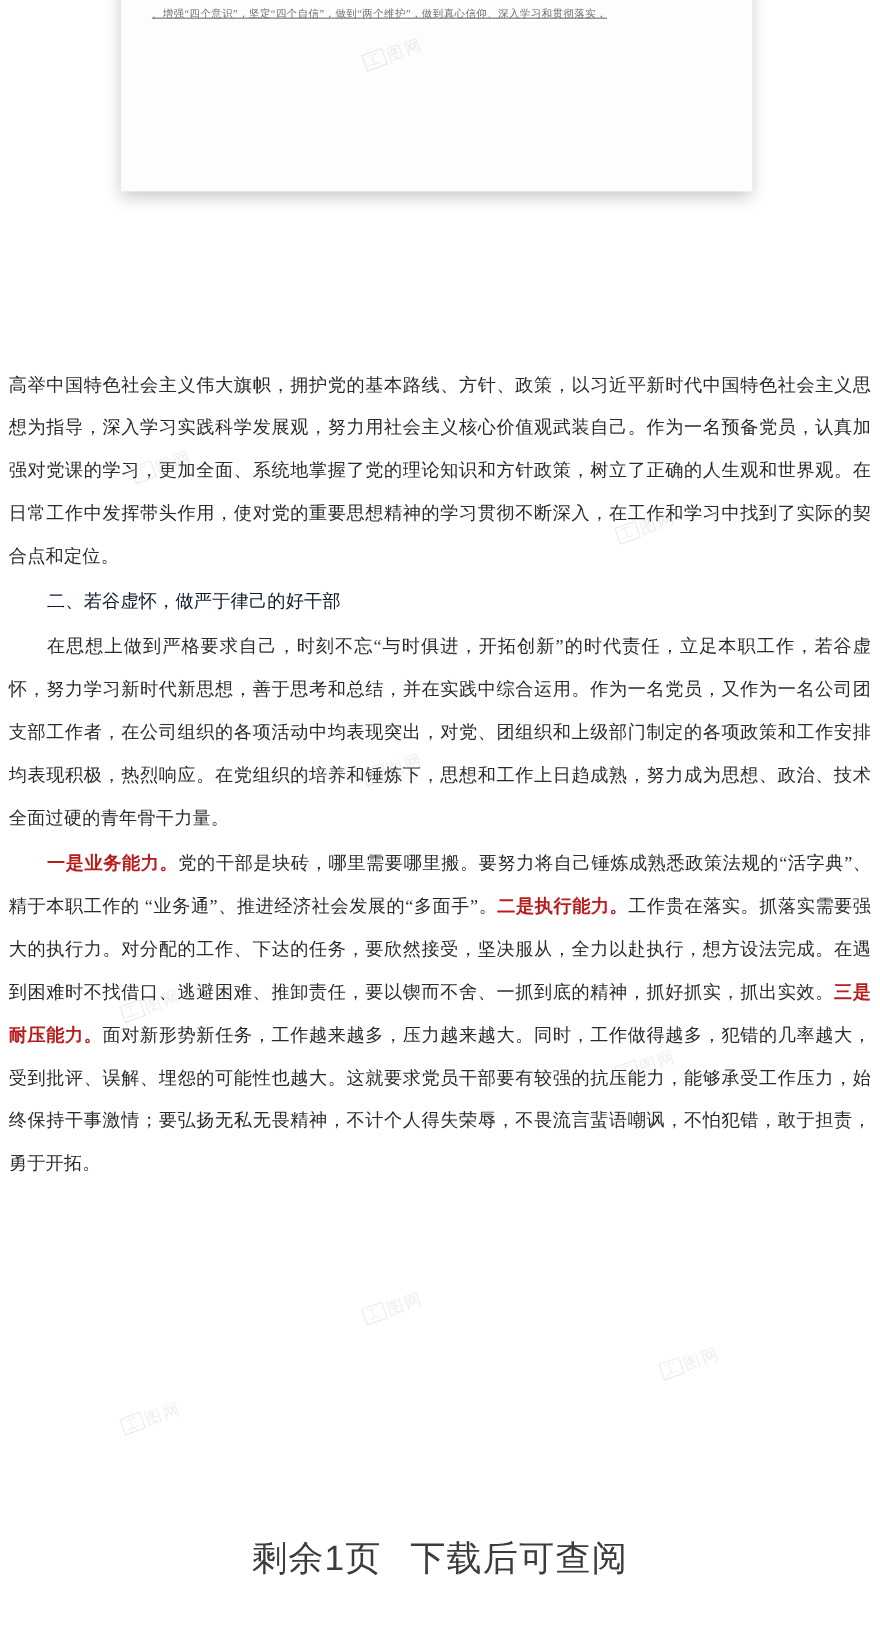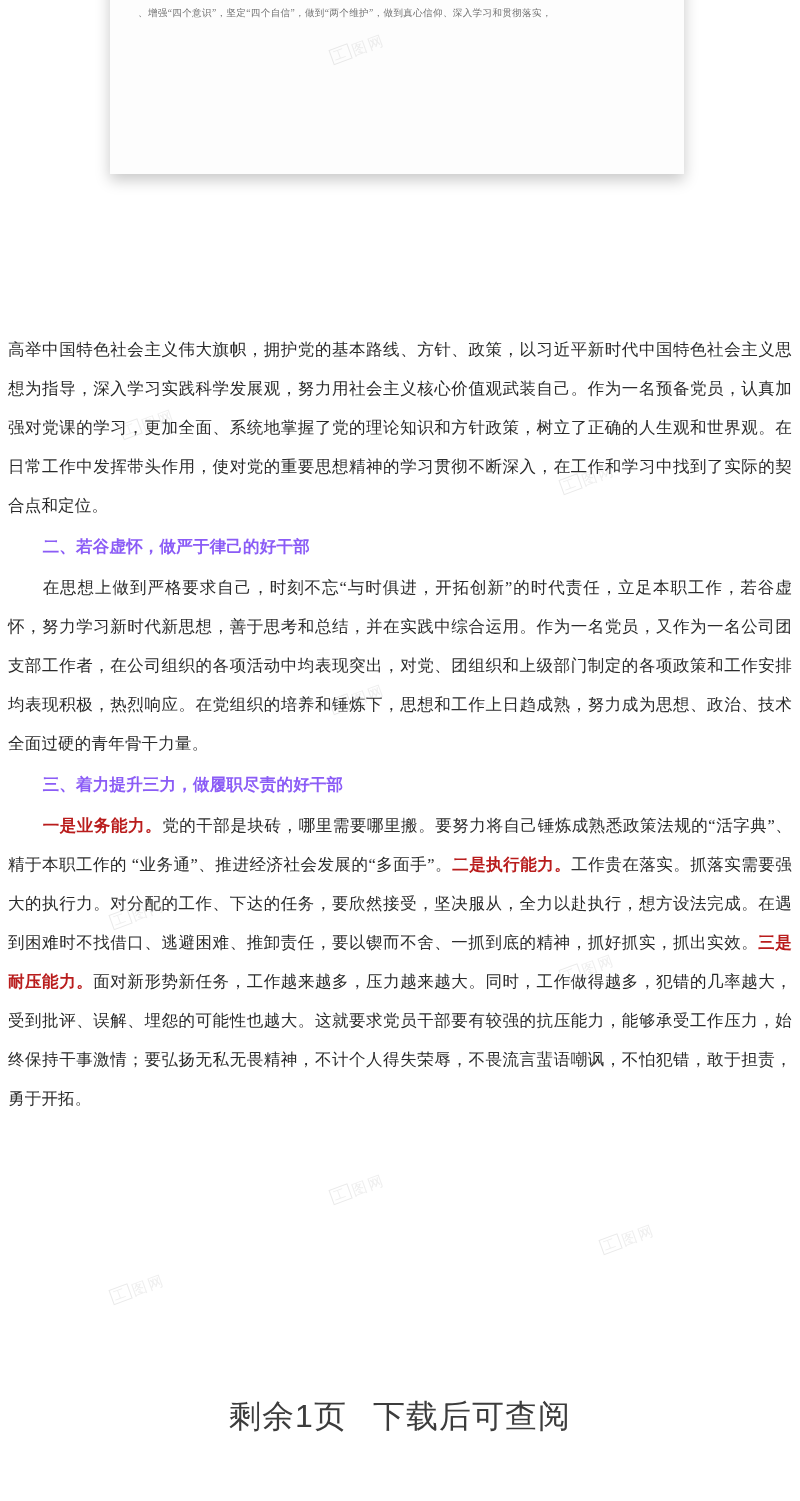--- a/index.html
+++ b/index.html
@@ -31,20 +31,21 @@
     box-sizing: border-box;
   }
   .preview-line {
     font-size: 9.5px;
     line-height: 26px;
     color: #4a4a4a;
     letter-spacing: .4px;
     white-space: nowrap;
     overflow: hidden;
     text-overflow: clip;
+    text-decoration: underline;
   }
   .preview-line.first {
     color: #6e6e6e;
     margin-top: 76px;
   }
 
   
   .doc {
     position: absolute;
     left: 0;
@@ -57,23 +58,23 @@
     margin: 0 0 2px 0;
     font-size: 16.5px;
     line-height: 39px;
     color: #2b2b2b;
     text-align: justify;
     text-justify: inter-ideograph;
     letter-spacing: .2px;
   }
   .doc p.indent { text-indent: 2.1em; }
   .doc p.heading {
-    font-weight: bold;
+    font-weight: normal;
     text-indent: 2.1em;
-    color: #8b5cf6;
+    color: #0f172a;
   }
   .doc p b { font-weight: bold; color: #b91c1c; }
 
   
   .footer-note {
     position: absolute;
     left: 0;
     top: 1395px;
     width: 800px;
     text-align: center;
@@ -121,21 +122,20 @@
 <div class="preview-card">
   <div class="preview-inner">
     <div class="preview-line first">、增强“四个意识”，坚定“四个自信”，做到“两个维护”，做到真心信仰、深入学习和贯彻落实，</div>
   </div>
 </div>
 
 <div class="doc">
   <p class="body">高举中国特色社会主义伟大旗帜，拥护党的基本路线、方针、政策，以习近平新时代中国特色社会主义思想为指导，深入学习实践科学发展观，努力用社会主义核心价值观武装自己。作为一名预备党员，认真加强对党课的学习，更加全面、系统地掌握了党的理论知识和方针政策，树立了正确的人生观和世界观。在日常工作中发挥带头作用，使对党的重要思想精神的学习贯彻不断深入，在工作和学习中找到了实际的契合点和定位。</p>
   <p class="heading">二、若谷虚怀，做严于律己的好干部</p>
   <p class="indent">在思想上做到严格要求自己，时刻不忘“与时俱进，开拓创新”的时代责任，立足本职工作，若谷虚怀，努力学习新时代新思想，善于思考和总结，并在实践中综合运用。作为一名党员，又作为一名公司团支部工作者，在公司组织的各项活动中均表现突出，对党、团组织和上级部门制定的各项政策和工作安排均表现积极，热烈响应。在党组织的培养和锤炼下，思想和工作上日趋成熟，努力成为思想、政治、技术全面过硬的青年骨干力量。</p>
-  <p class="heading">三、着力提升三力，做履职尽责的好干部</p>
   <p class="indent"><b>一是业务能力。</b><span>党的干部是块砖，哪里需要哪里搬。要努力将自己锤炼成熟悉政策法规的“活字典”、精于本职工作的 “业务通”、推进经济社会发展的“多面手”。</span><b>二是执行能力。</b><span>工作贵在落实。抓落实需要强大的执行力。对分配的工作、下达的任务，要欣然接受，坚决服从，全力以赴执行，想方设法完成。在遇到困难时不找借口、逃避困难、推卸责任，要以锲而不舍、一抓到底的精神，抓好抓实，抓出实效。</span><b>三是耐压能力。</b><span>面对新形势新任务，工作越来越多，压力越来越大。同时，工作做得越多，犯错的几率越大，受到批评、误解、埋怨的可能性也越大。这就要求党员干部要有较强的抗压能力，能够承受工作压力，始终保持干事激情；要弘扬无私无畏精神，不计个人得失荣辱，不畏流言蜚语嘲讽，不怕犯错，敢于担责，勇于开拓。</span></p>
 </div>
 
 <div class="footer-note">
   <span>剩余1页</span><span class="gap"></span><span>下载后可查阅</span>
 </div>
 
 <div class="wm wm1"><span class="box">工</span><span>图网</span></div>
 <div class="wm wm2"><span class="box">工</span><span>图网</span></div>
 <div class="wm wm3"><span class="box">工</span><span>图网</span></div>

